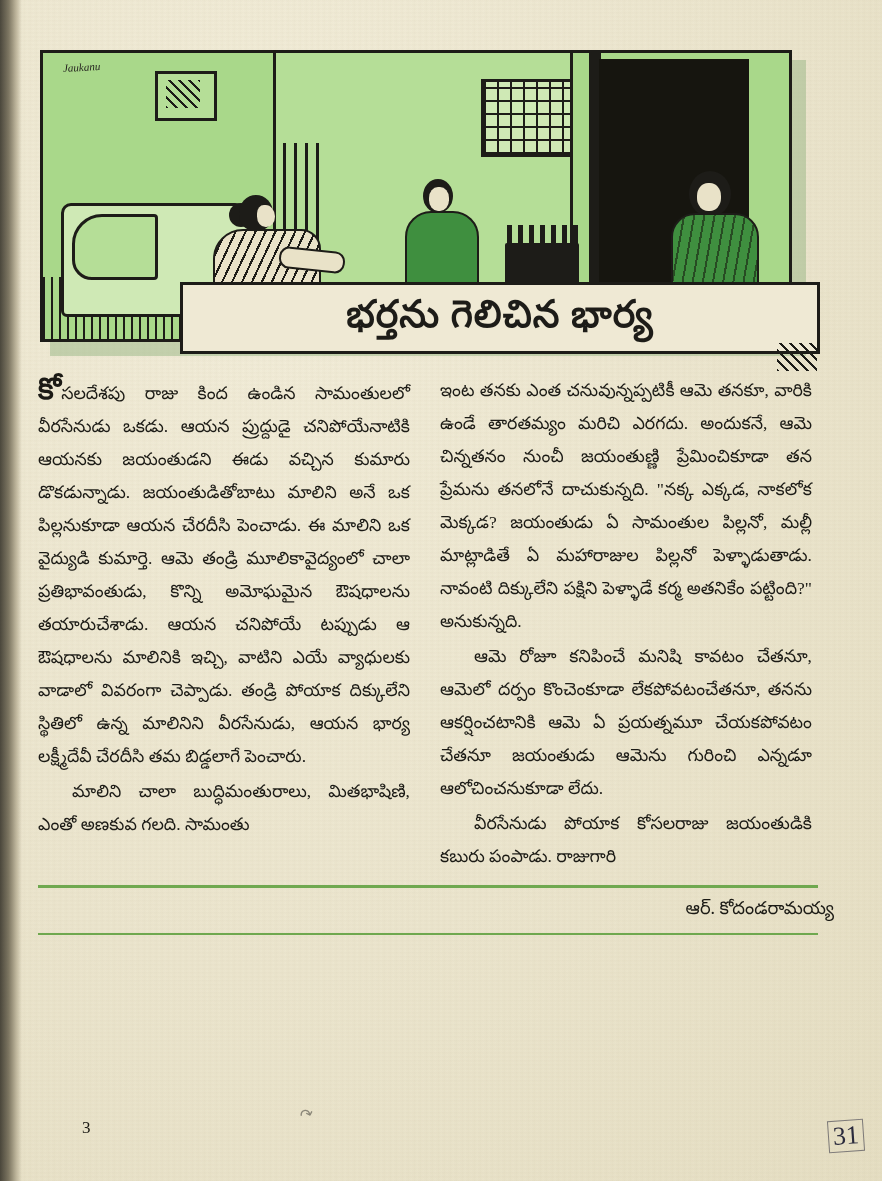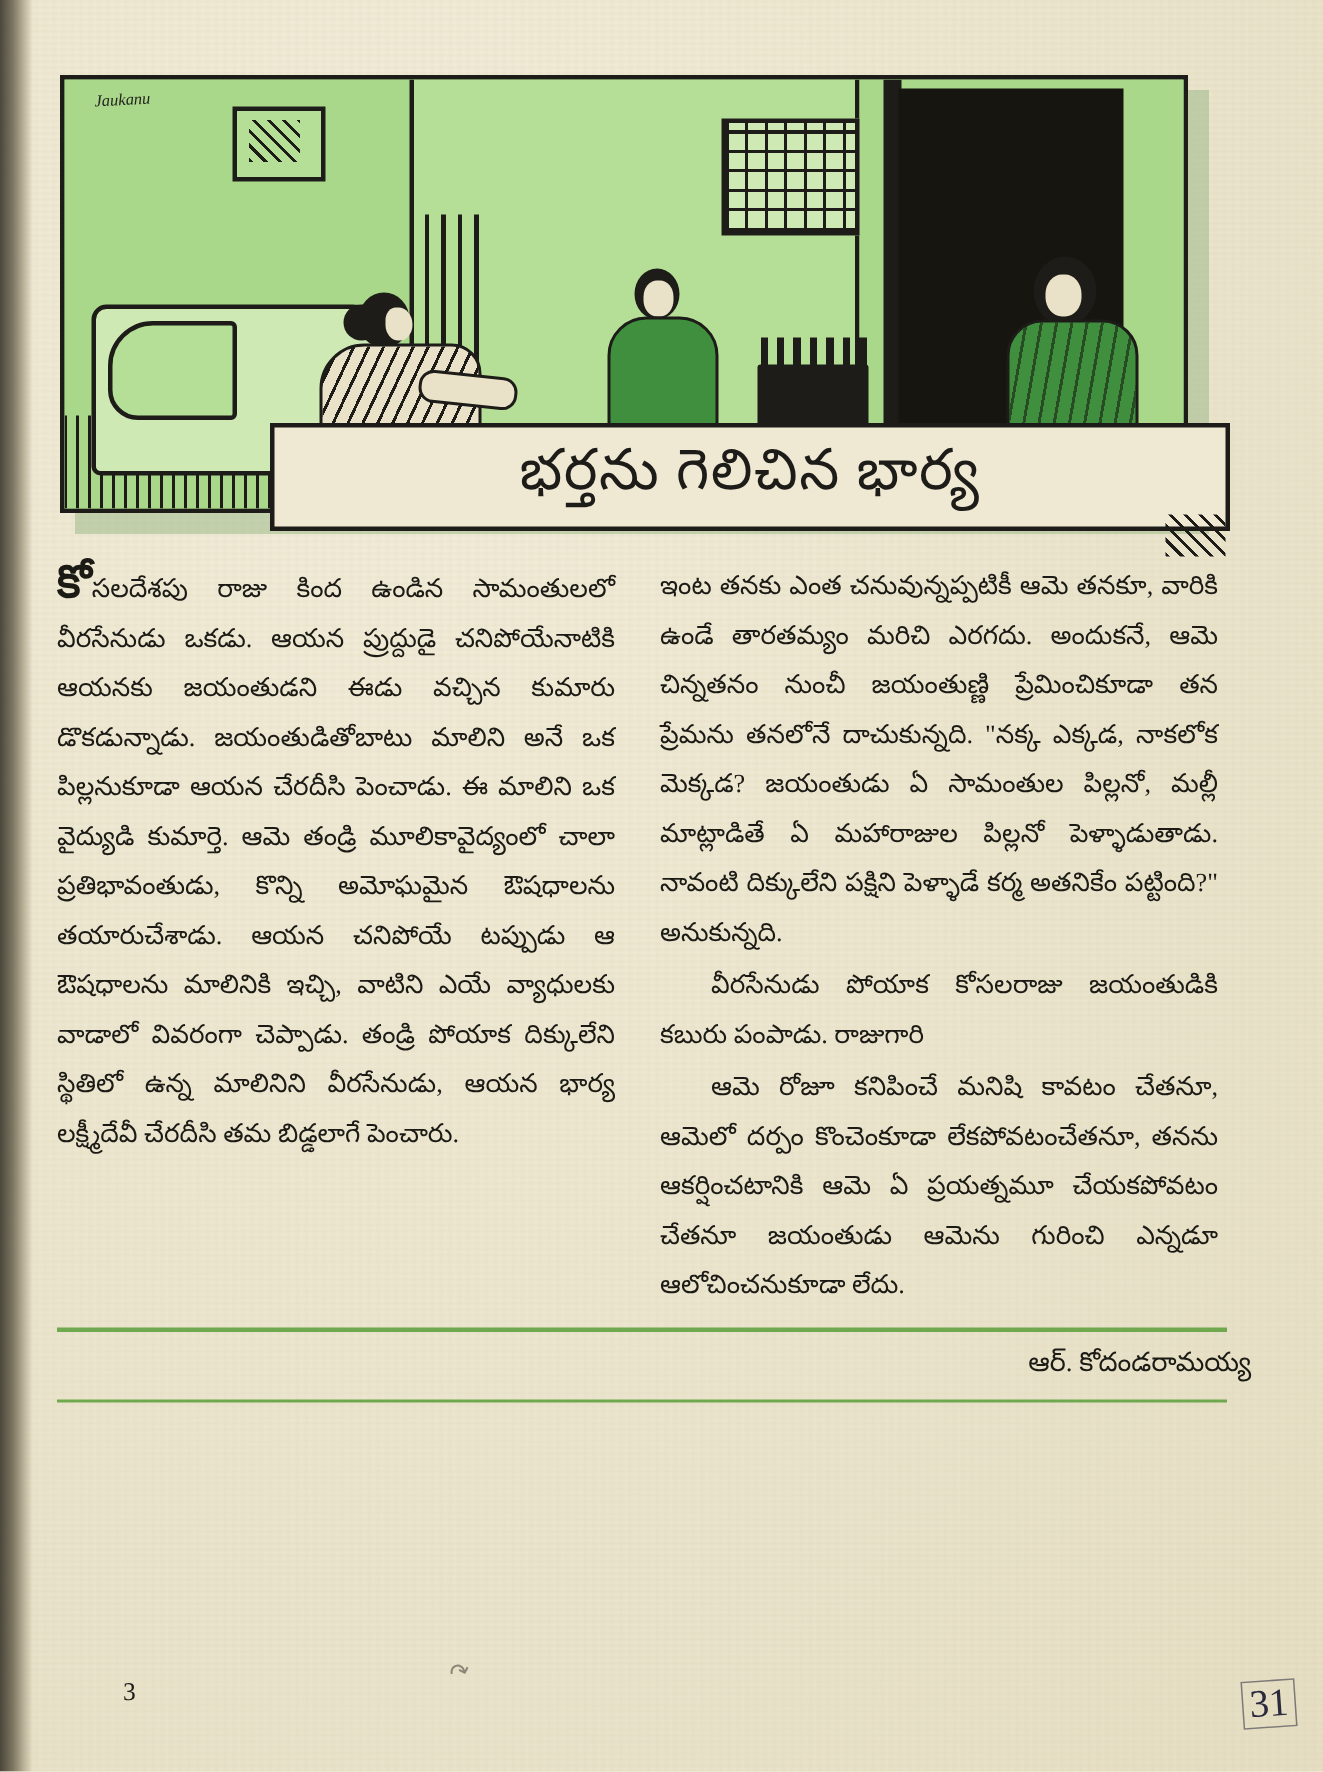--- a/index.html
+++ b/index.html
@@ -221,20 +221,21 @@
   .title-band {
     position: absolute;
     left: 140px;
     top: 232px;
     width: 640px;
     height: 72px;
     background: #efe9d4;
     border: 3px solid #1d1c18;
     box-sizing: border-box;
     z-index: 5;
+    font-weight: bold;
   }
   .title-band .corner-hatch {
     position: absolute; right: -0px; top: 58px; width: 40px; height: 28px;
     background: repeating-linear-gradient(45deg, #1d1c18 0 2px, rgba(0,0,0,0) 2px 7px);
   }
   .title-text {
     position: absolute;
     left: 0; right: 0; top: 0;
     height: 100%;
     display: flex;
@@ -370,25 +371,26 @@
 
       <div class="title-band">
         <div class="title-text">భర్తను గెలిచిన భార్య</div>
         <div class="corner-hatch"></div>
       </div>
     </div>
 
     <div class="article">
       <div class="col">
         <p class="dropcap">కోసలదేశపు రాజు కింద ఉండిన సామంతులలో వీరసేనుడు ఒకడు. ఆయన ప్రుద్దుడై చనిపోయేనాటికి ఆయనకు జయంతుడని ఈడు వచ్చిన కుమారు డొకడున్నాడు. జయంతుడితోబాటు మాలిని అనే ఒక పిల్లనుకూడా ఆయన చేరదీసి పెంచాడు. ఈ మాలిని ఒక వైద్యుడి కుమార్తె. ఆమె తండ్రి మూలికావైద్యంలో చాలా ప్రతిభావంతుడు, కొన్ని అమోఘమైన ఔషధాలను తయారుచేశాడు. ఆయన చనిపోయే టప్పుడు ఆ ఔషధాలను మాలినికి ఇచ్చి, వాటిని ఎయే వ్యాధులకు వాడాలో వివరంగా చెప్పాడు. తండ్రి పోయాక దిక్కులేని స్థితిలో ఉన్న మాలినిని వీరసేనుడు, ఆయన భార్య లక్ష్మీదేవీ చేరదీసి తమ బిడ్డలాగే పెంచారు.</p>
+        <p class="indent">మాలిని చాలా బుద్ధిమంతురాలు, మితభాషిణి, ఎంతో అణకువ గలది. సామంతు</p>
       </div>
       <div class="col">
         <p>ఇంట తనకు ఎంత చనువున్నప్పటికీ ఆమె తనకూ, వారికి ఉండే తారతమ్యం మరిచి ఎరగదు. అందుకనే, ఆమె చిన్నతనం నుంచీ జయంతుణ్ణి ప్రేమించికూడా తన ప్రేమను తనలోనే దాచుకున్నది. "నక్క ఎక్కడ, నాకలోక మెక్కడ? జయంతుడు ఏ సామంతుల పిల్లనో, మల్లీ మాట్లాడితే ఏ మహారాజుల పిల్లనో పెళ్ళాడుతాడు. నావంటి దిక్కులేని పక్షిని పెళ్ళాడే కర్మ అతనికేం పట్టింది?" అనుకున్నది.</p>
+        <p class="indent">ఆమె రోజూ కనిపించే మనిషి కావటం చేతనూ, ఆమెలో దర్పం కొంచెంకూడా లేకపోవటంచేతనూ, తనను ఆకర్షించటానికి ఆమె ఏ ప్రయత్నమూ చేయకపోవటం చేతనూ జయంతుడు ఆమెను గురించి ఎన్నడూ ఆలోచించనుకూడా లేదు.</p>
         <p class="indent">వీరసేనుడు పోయాక కోసలరాజు జయంతుడికి కబురు పంపాడు. రాజుగారి</p>
-        <p class="indent">ఆమె రోజూ కనిపించే మనిషి కావటం చేతనూ, ఆమెలో దర్పం కొంచెంకూడా లేకపోవటంచేతనూ, తనను ఆకర్షించటానికి ఆమె ఏ ప్రయత్నమూ చేయకపోవటం చేతనూ జయంతుడు ఆమెను గురించి ఎన్నడూ ఆలోచించనుకూడా లేదు.</p>
       </div>
     </div>
 
     <div class="rule"></div>
     <div class="byline">ఆర్. కోదండరామయ్య</div>
     <div class="rule thin"></div>
   </div>
 
   <div class="page-num">3</div>
   <div class="pencil-mark">↷</div>

